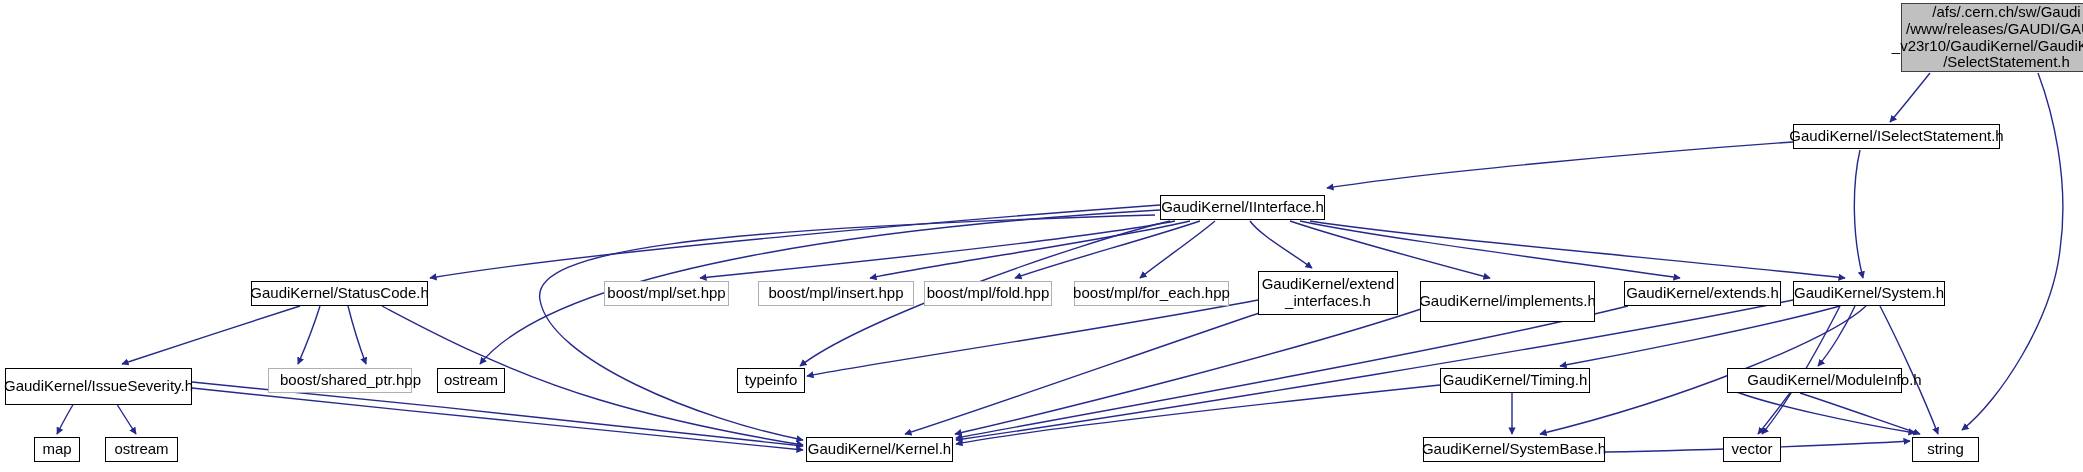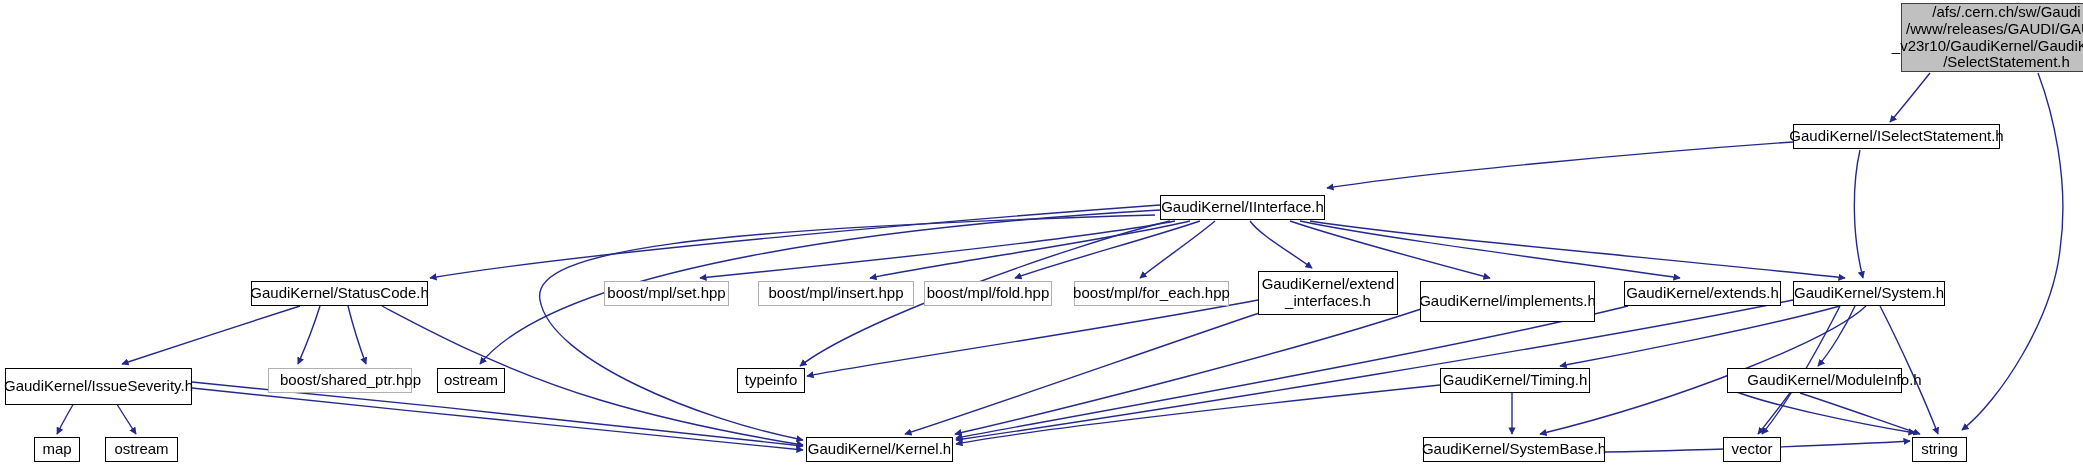--- a/index.html
+++ b/index.html
@@ -86,15 +86,15 @@
       <div class="node gray" style="left: 268px; top: 368px; width: 144px; height: 25px; padding-left: 21px;">boost/shared_ptr.hpp</div>
       <div class="node" style="left: 437px; top: 368px; width: 68px; height: 25px;">ostream</div>
       <div class="node" style="left: 737px; top: 368px; width: 68px; height: 25px;">typeinfo</div>
       <div class="node" style="left: 1440px; top: 368px; width: 150px; height: 25px;">GaudiKernel/Timing.h</div>
       <div class="node" style="left: 1727px; top: 368px; width: 175px; height: 25px; padding-left: 40px;">GaudiKernel/ModuleInfo.h</div>
       <div class="node" style="left: 34px; top: 437px; width: 46px; height: 25px;">map</div>
       <div class="node" style="left: 105px; top: 437px; width: 73px; height: 25px;">ostream</div>
       <div class="node" style="left: 806px; top: 437px; width: 147px; height: 25px;">GaudiKernel/Kernel.h</div>
       <div class="node" style="left: 1423px; top: 437px; width: 182px; height: 25px;">GaudiKernel/SystemBase.h</div>
       <div class="node" style="left: 1723px; top: 437px; width: 58px; height: 25px;">vector</div>
-      <div class="node" style="left: 1912px; top: 437px; width: 55px; height: 25px;">string</div>
+      <div class="node" style="left: 1912px; top: 437px; width: 67px; height: 25px;">string</div>
     </div>
 </div>
 
 </body></html>

